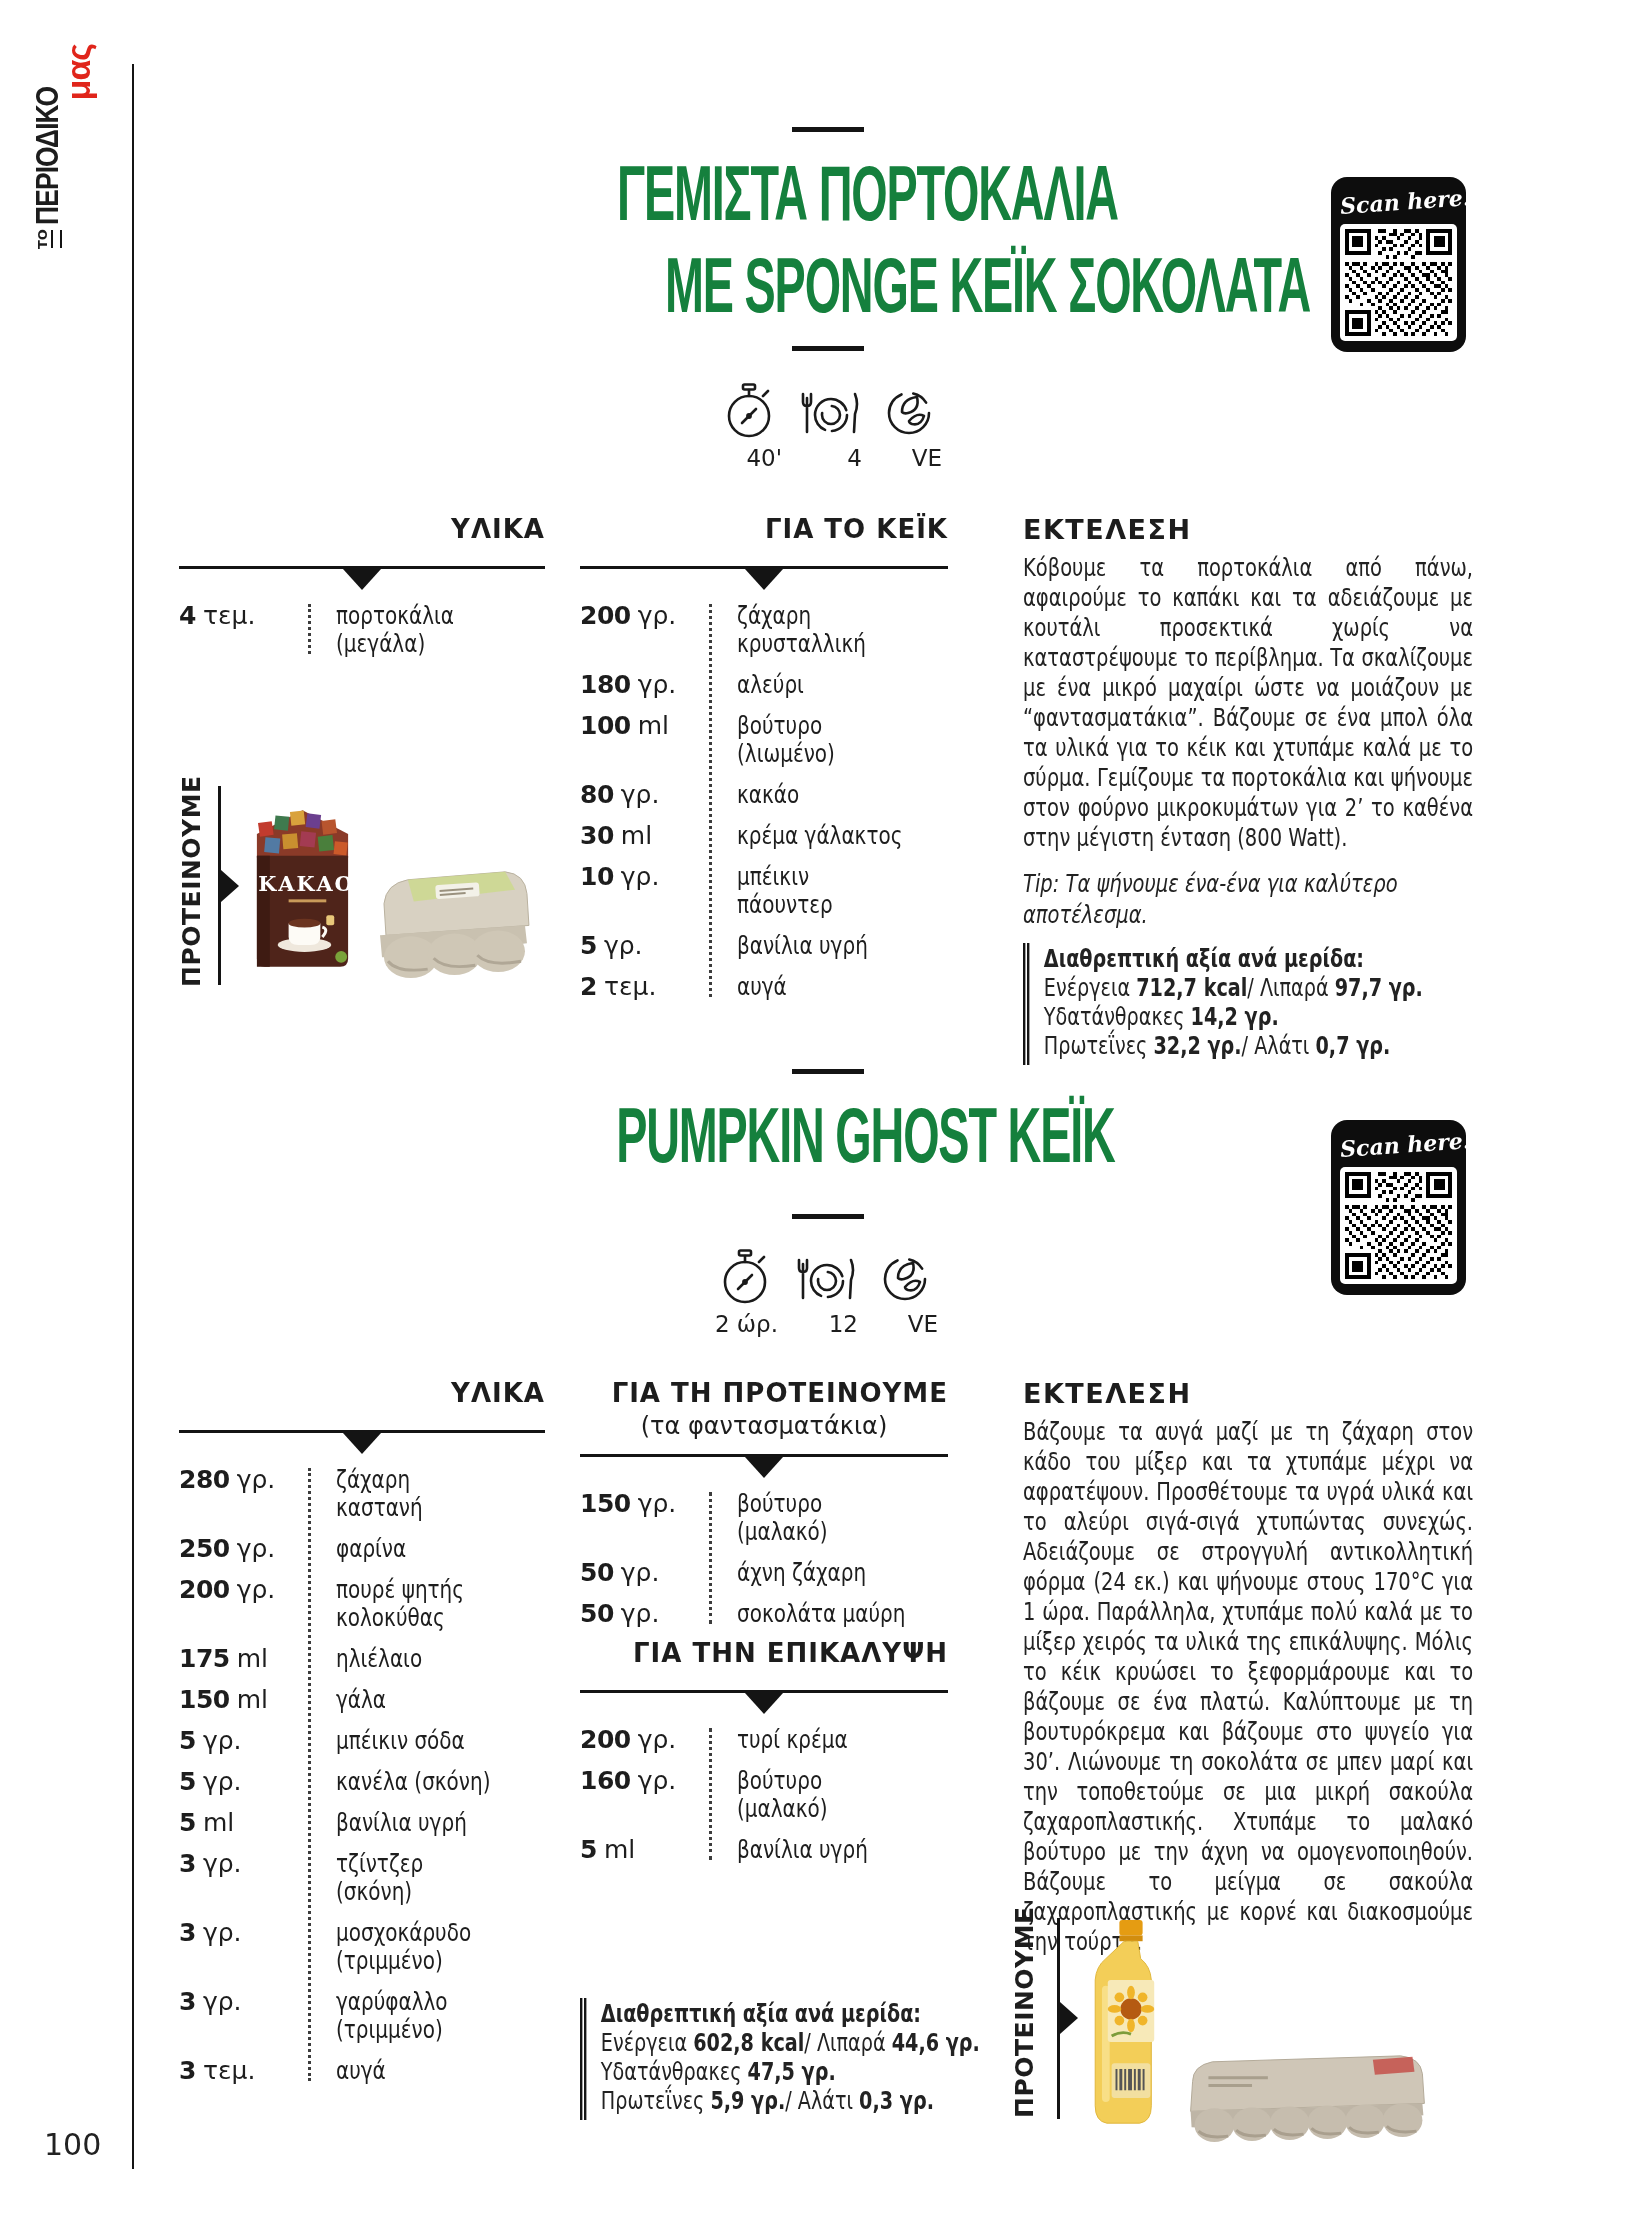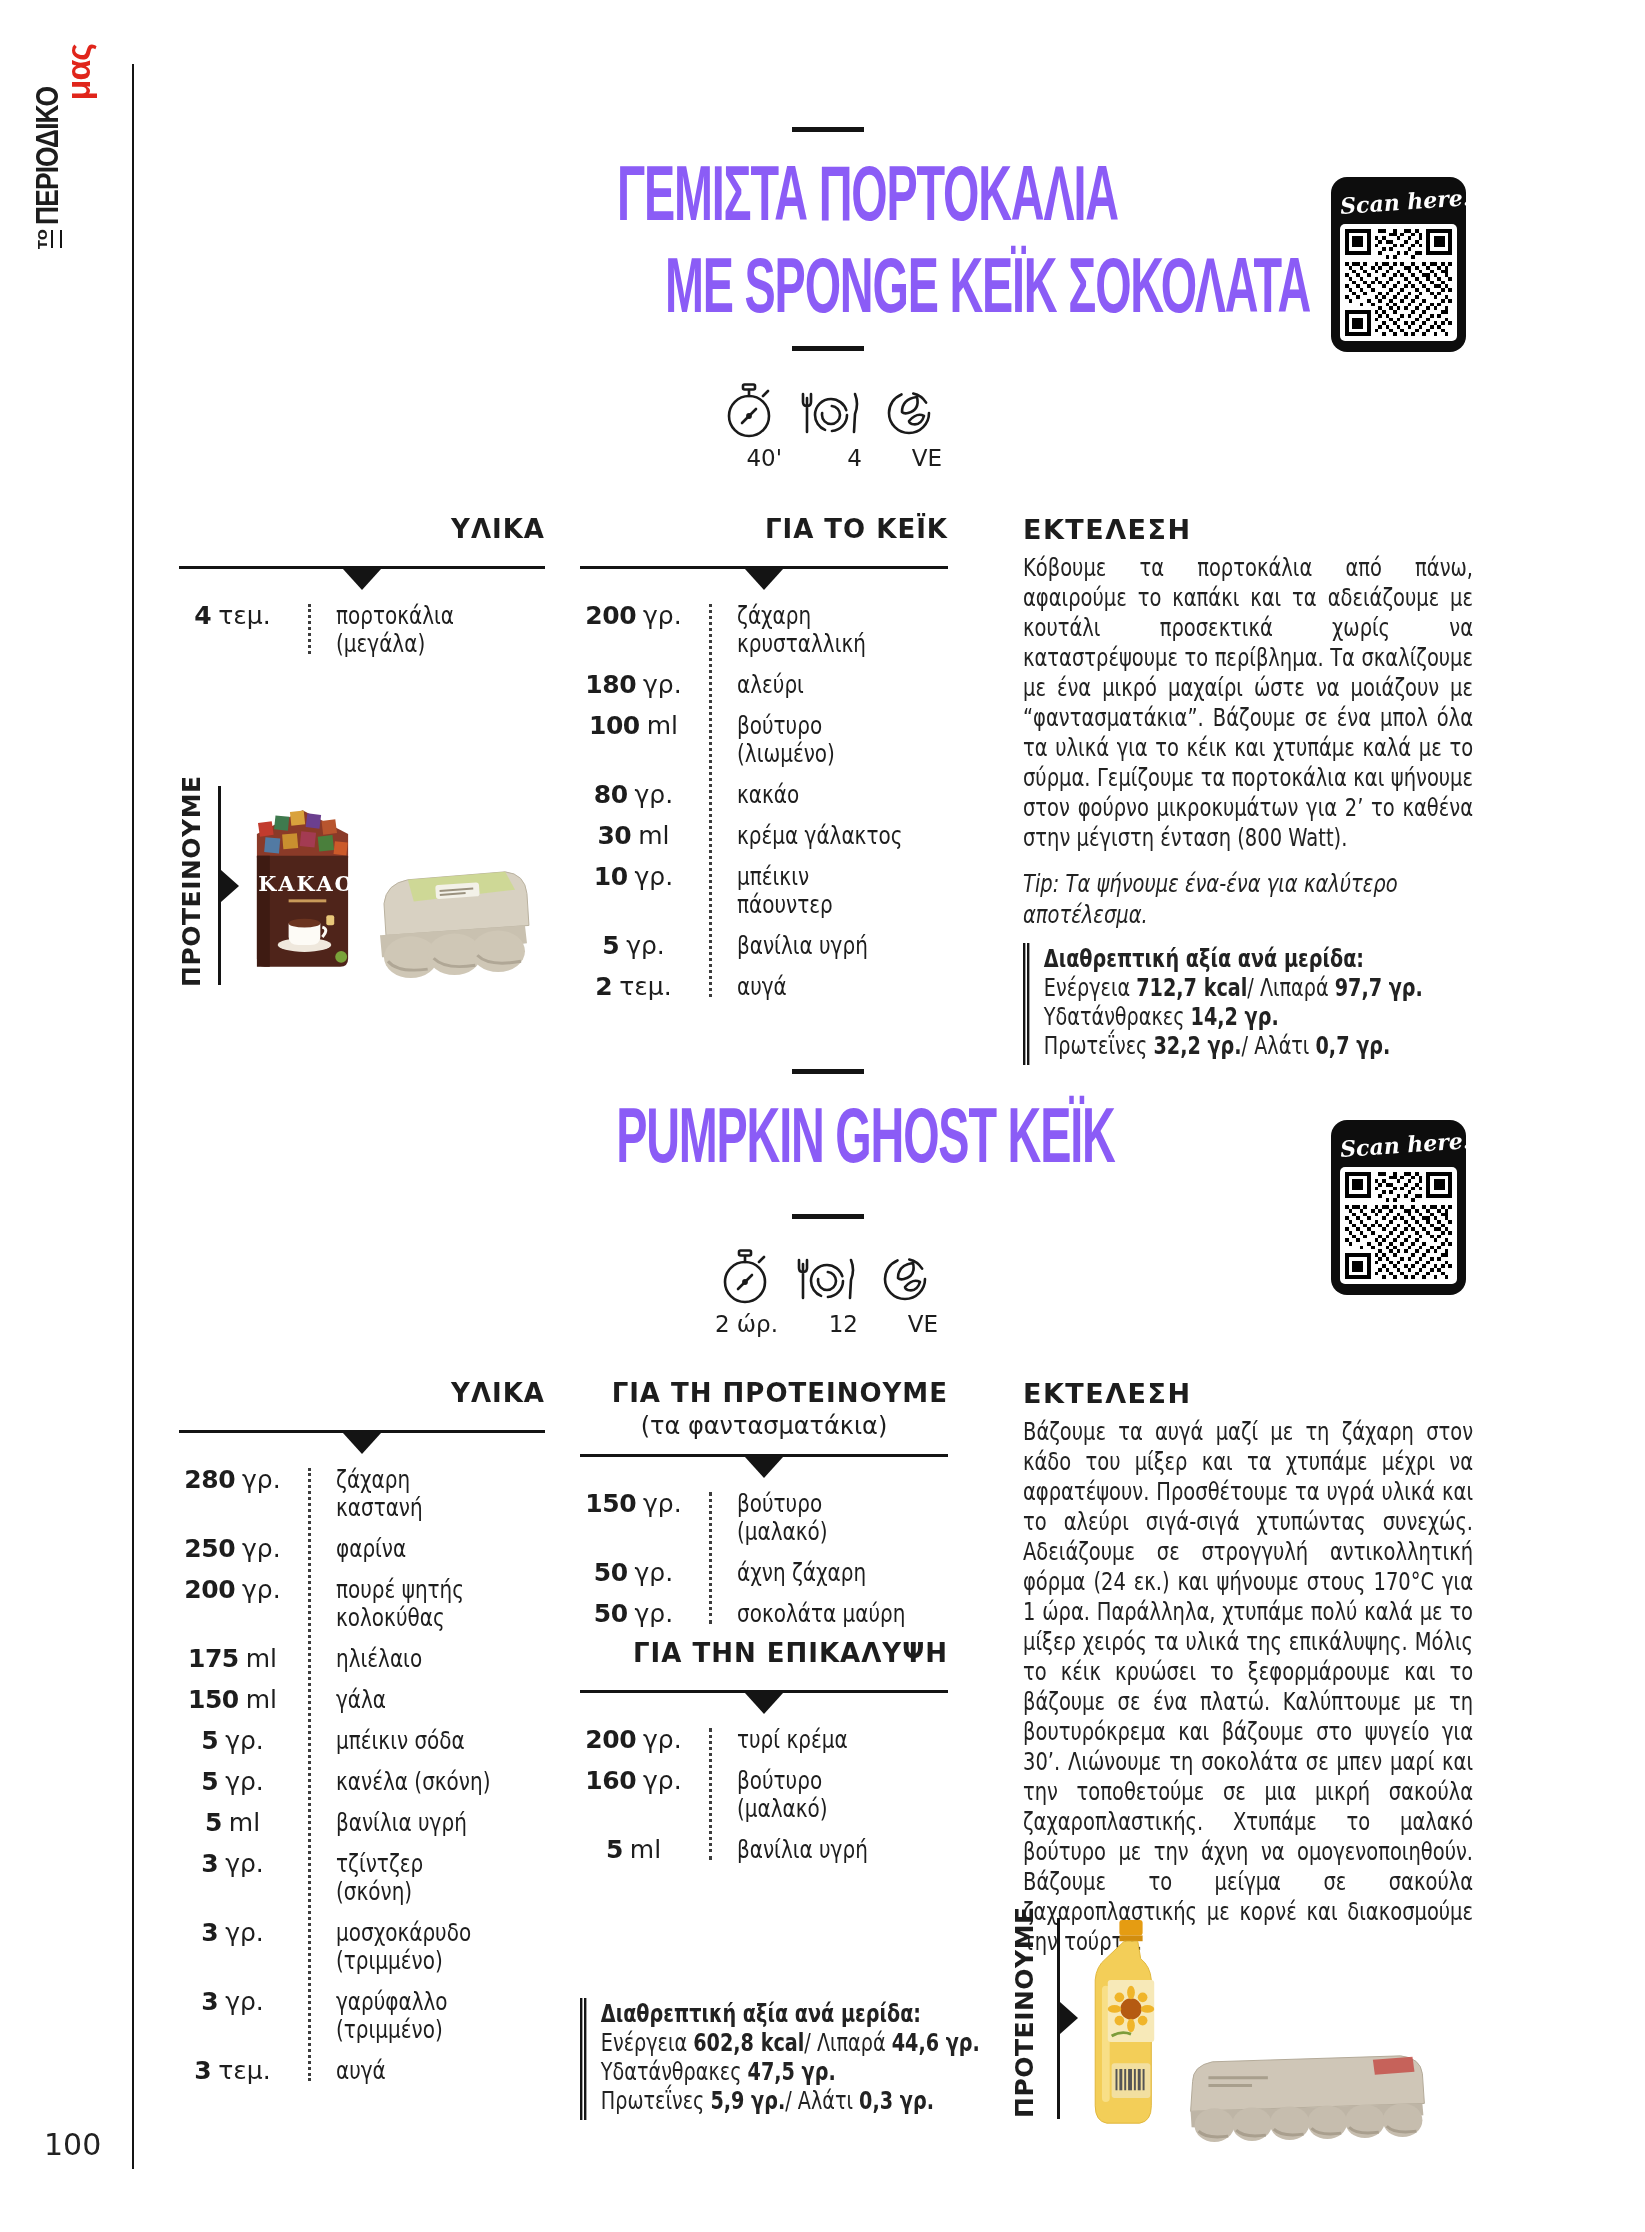--- a/index.html
+++ b/index.html
@@ -17,21 +17,21 @@
   .logo-to-bars{width:18px;height:7px;border-top:2px solid #141414;border-bottom:2px solid #141414;margin-top:2px}
   .logo-main{font-size:31px;font-weight:700;letter-spacing:-1px;line-height:.9;display:inline-block;
              transform:scaleX(.85);transform-origin:left bottom;font-family:"Liberation Sans",sans-serif}
   .logo-mas{color:#e0251b;font-weight:700;font-size:34px;line-height:.8;text-align:right;
             letter-spacing:-1px;margin-top:3px;font-family:"Liberation Sans",sans-serif}
   .pageno{position:absolute;left:44px;top:2127px;font-size:30px;color:#222}
 
   
   .rule-sm{position:absolute;width:72px;height:5px;background:#141414}
   .title{position:absolute;left:450px;width:756px;margin:0;font-weight:700;font-size:78px;
-         line-height:92px;color:#8b5cf6;font-family:"Liberation Sans","DejaVu Sans",sans-serif}
+         line-height:92px;color:#15803d;font-family:"Liberation Sans","DejaVu Sans",sans-serif}
   .title div{text-align:center}
   .sq{display:inline-block;transform:scaleX(.6);transform-origin:center;white-space:nowrap;letter-spacing:-2px}
 
   
   .qr{position:absolute;width:135px;background:#0d0d0d;border-radius:16px;padding:8px 9px 11px;box-sizing:border-box}
   .qr-label{color:#fff;font-family:"DejaVu Serif",serif;font-style:italic;font-weight:700;font-size:22px;
             text-align:center;transform:rotate(-4deg);margin:4px 0 9px;white-space:nowrap}
   .qr-box{background:#fff;border-radius:5px;padding:5px}
   .qr-box svg{display:block;width:100%;height:auto}
 
@@ -47,21 +47,21 @@
   .col-head{font-weight:700;font-size:26px;letter-spacing:1px;text-align:right}
   .col-sub{font-size:24px;text-align:center;margin-top:4px}
   .head-rule{position:relative;height:3px;background:#141414;margin-top:22px;margin-bottom:33px}
   .head-rule.tight{margin-top:14px}
   .head-rule::after{content:"";position:absolute;left:50%;top:3px;transform:translateX(-50%);
                     border-left:19px solid transparent;border-right:19px solid transparent;
                     border-top:21px solid #141414}
   .rows{position:relative}
   .dots{position:absolute;left:129px;top:2px;bottom:4px;width:0;border-left:3px dotted #3c3c3c}
   .ing{display:flex;margin-bottom:13px;font-size:25px;line-height:28px}
-  .qty{width:107px;text-align:center;flex:none}
+  .qty{width:107px;text-align:left;flex:none}
   .qty b{font-weight:700;letter-spacing:-0.5px}
   .qty .u{margin-left:7px}
   .iname{margin-left:50px;width:255px;transform:scaleX(.8);transform-origin:0 0}
 
   
   .exec-head{position:absolute;font-weight:700;font-size:27px;letter-spacing:1.5px}
   .exec-body{position:absolute;width:577px;transform:scaleX(.78);transform-origin:0 0;
              font-size:25px;line-height:30px;text-align:justify;color:#222}
   .tip{position:absolute;width:577px;transform:scaleX(.78);transform-origin:0 0;
        font-style:italic;font-size:25px;line-height:31px;color:#222}

